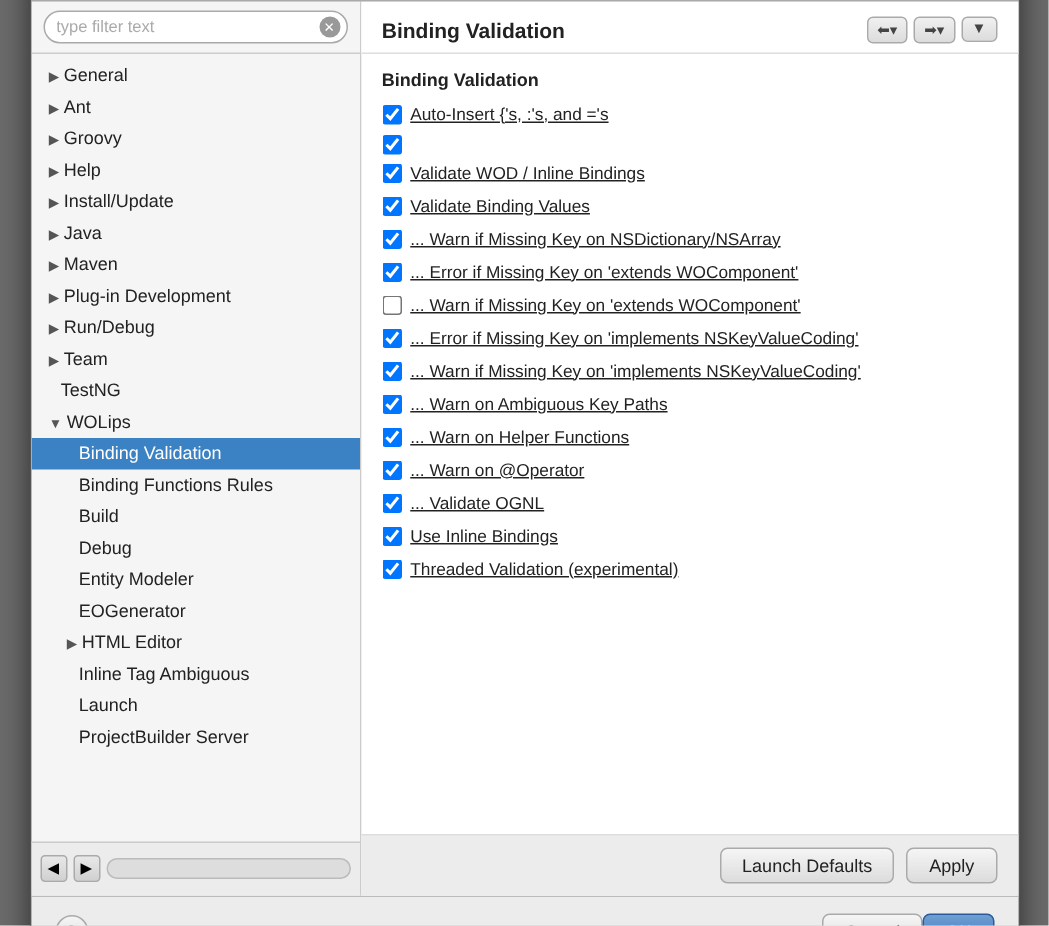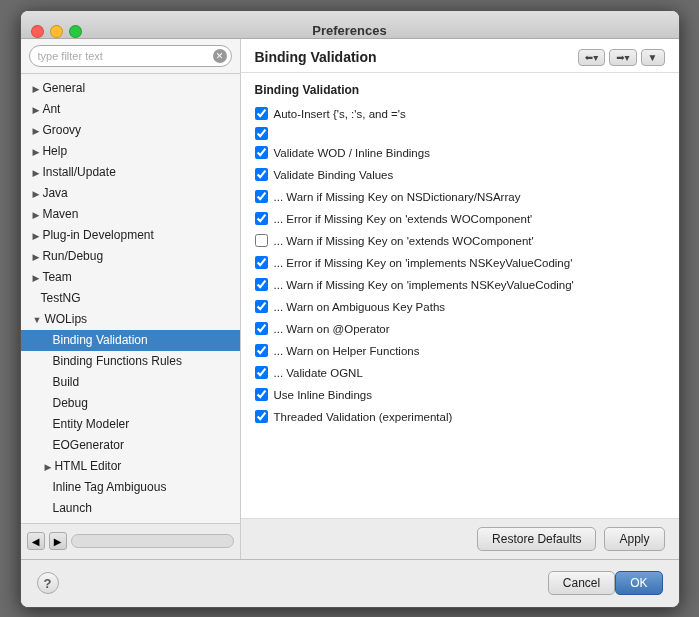--- a/index.html
+++ b/index.html
@@ -46,21 +46,21 @@
     .titlebar-title {
       position: absolute;
       left: 50%;
       transform: translateX(-50%);
       font-size: 13px;
       font-weight: bold;
       color: #333;
     }
     .content {
       display: flex;
-      height: 520px;
+      height: 596px;
     }
     .sidebar {
       width: 220px;
       background: #f5f5f5;
       border-right: 1px solid #ccc;
       display: flex;
       flex-direction: column;
     }
     .search-bar {
       padding: 6px 8px;
@@ -199,20 +199,21 @@
     }
     .checkbox-row input[type="checkbox"] {
       width: 13px;
       height: 13px;
       margin: 0;
       cursor: pointer;
     }
     .checkbox-label {
       font-size: 11.5px;
       color: #222;
+      text-decoration: underline;
     }
     .main-footer {
       padding: 8px 14px;
       border-top: 1px solid #ddd;
       display: flex;
       justify-content: flex-end;
       gap: 8px;
       background: #ececec;
     }
     .btn {
@@ -358,42 +359,42 @@
             <div class="checkbox-row">
               <input type="checkbox" checked="" style="">
               <span class="checkbox-label">... Warn if Missing Key on 'implements NSKeyValueCoding'</span>
             </div>
             <div class="checkbox-row">
               <input type="checkbox" checked="" style="">
               <span class="checkbox-label">... Warn on Ambiguous Key Paths</span>
             </div>
             <div class="checkbox-row">
               <input type="checkbox" checked="" style="">
+              <span class="checkbox-label">... Warn on Helper Functions</span>
+            </div>
+            <div class="checkbox-row">
+              <input type="checkbox" checked="" style="">
               <span class="checkbox-label">... Warn on @Operator</span>
-            </div>
-            <div class="checkbox-row">
-              <input type="checkbox" checked="" style="">
-              <span class="checkbox-label">... Warn on Helper Functions</span>
             </div>
             <div class="checkbox-row">
               <input type="checkbox" checked="" style="">
               <span class="checkbox-label">... Validate OGNL</span>
             </div>
             <div class="checkbox-row">
               <input type="checkbox" checked="" style="">
               <span class="checkbox-label">Use Inline Bindings</span>
             </div>
             <div class="checkbox-row">
               <input type="checkbox" checked="" style="">
               <span class="checkbox-label">Threaded Validation (experimental)</span>
             </div>
           </div>
       </div>
       <div class="main-footer">
-        <button class="btn">Restore Defaults</button>
+        <button class="btn">Launch Defaults</button>
         <button class="btn">Apply</button>
       </div>
     </div>
   </div>
 
   <div class="bottom-bar">
     <button class="help-btn">?</button>
     <div class="bottom-right-btns">
       <button class="btn">Cancel</button>
       <button class="btn primary">OK</button>

